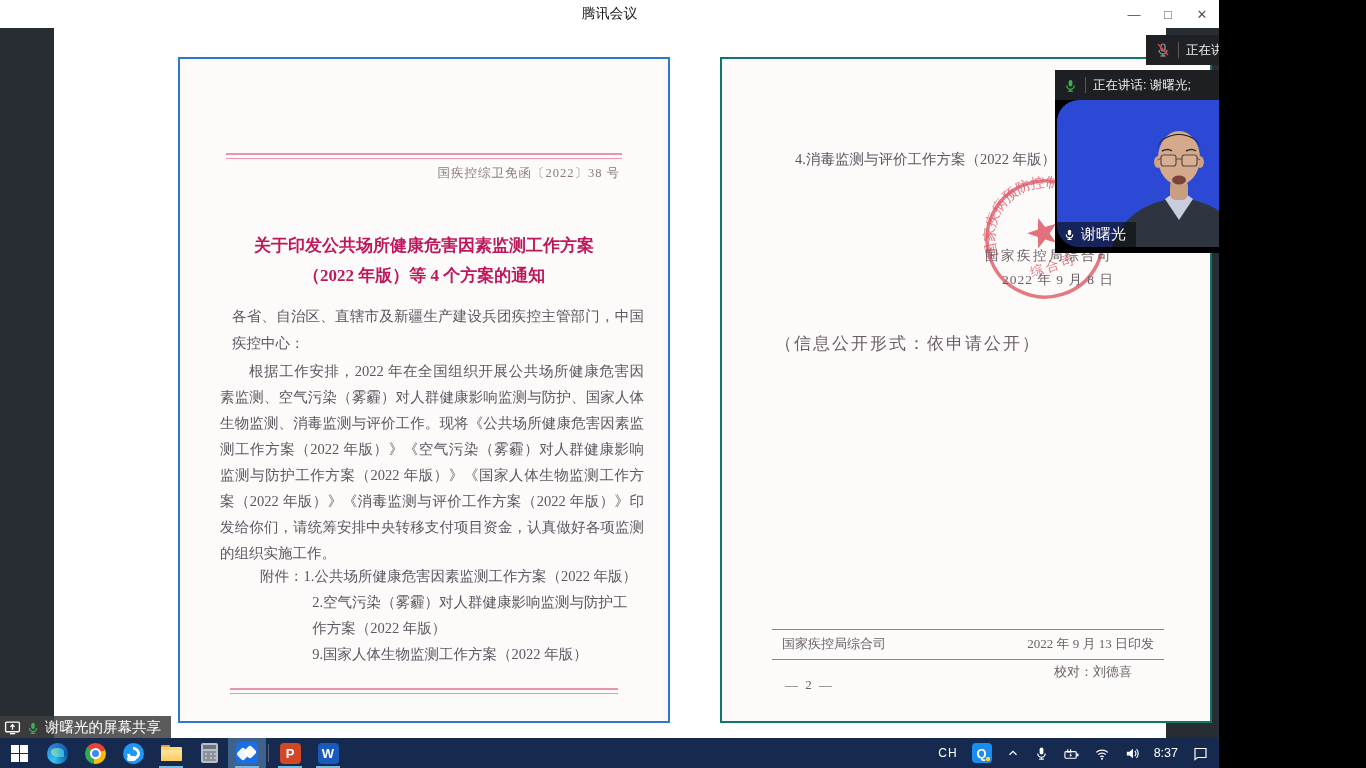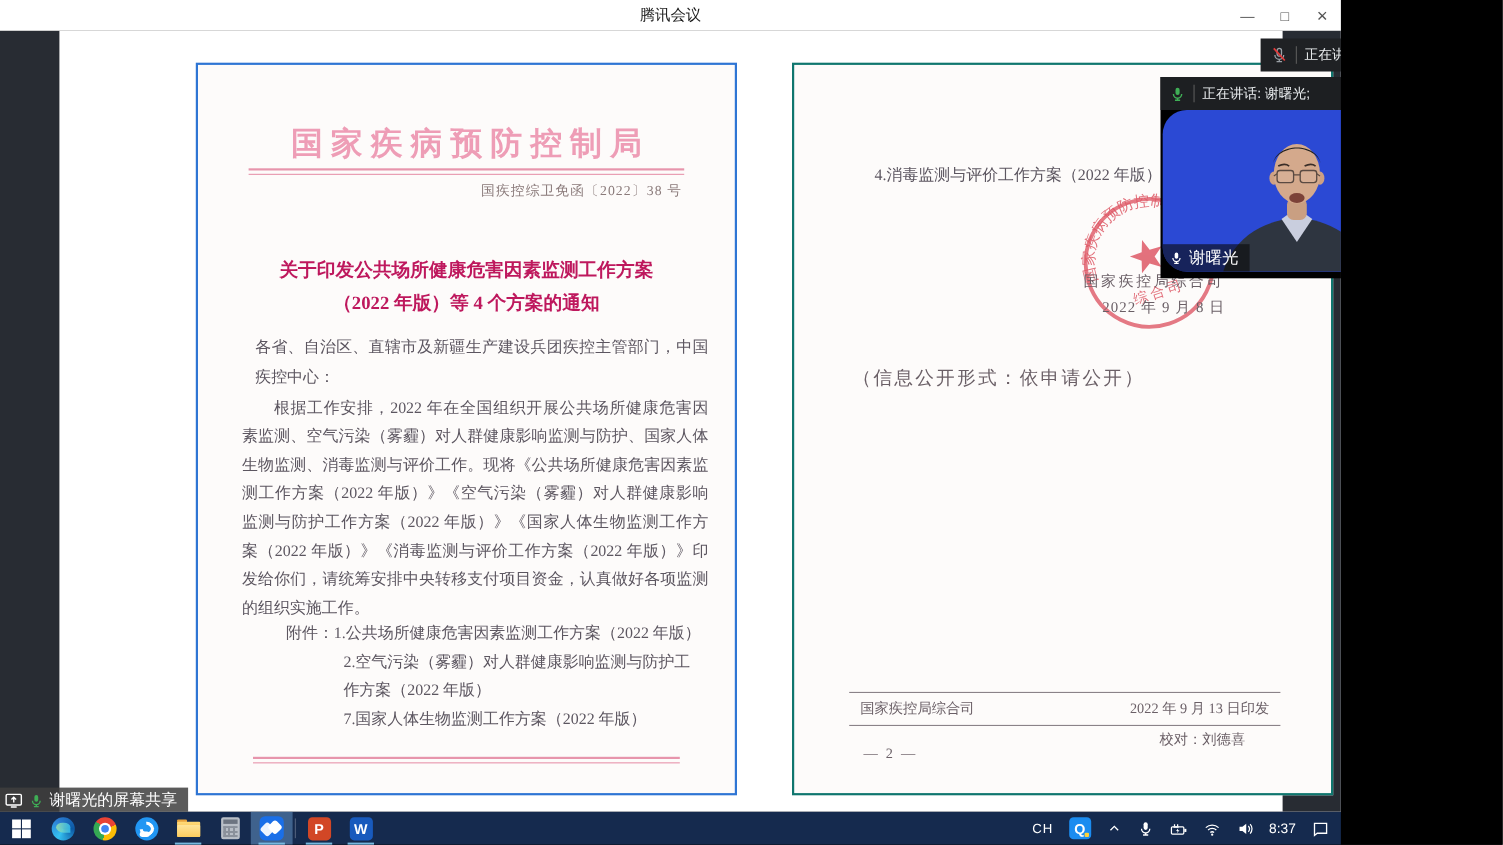--- a/index.html
+++ b/index.html
@@ -144,36 +144,35 @@
       <div class="win-btn">□</div>
       <div class="win-btn">✕</div>
     </div>
   </div>
 
   <div class="main">
     <div class="strip left"></div>
     <div class="strip right"></div>
 
     <div class="page page1">
-      <div class="agency">国 家 疾 病 预 防 控 制 局</div>
       <div class="agency-rule"></div>
       <div class="doc-number">国疾控综卫免函〔2022〕38 号</div>
       <div class="doc-title">
         <div>关于印发公共场所健康危害因素监测工作方案</div>
         <div>（2022 年版）等 4 个方案的通知</div>
       </div>
       <div class="salutation">各省、自治区、直辖市及新疆生产建设兵团疾控主管部门，中国疾控中心：</div>
       <div class="doc-body">根据工作安排，2022 年在全国组织开展公共场所健康危害因素监测、空气污染（雾霾）对人群健康影响监测与防护、国家人体生物监测、消毒监测与评价工作。现将《公共场所健康危害因素监测工作方案（2022 年版）》《空气污染（雾霾）对人群健康影响监测与防护工作方案（2022 年版）》《国家人体生物监测工作方案（2022 年版）》《消毒监测与评价工作方案（2022 年版）》印发给你们，请统筹安排中央转移支付项目资金，认真做好各项监测的组织实施工作。</div>
       <div class="attach-block">
         <div class="attach-first">
           <span>附件：</span>
           <span>1.公共场所健康危害因素监测工作方案（2022 年版）</span>
         </div>
         <div class="attach-item">2.空气污染（雾霾）对人群健康影响监测与防护工作方案（2022 年版）</div>
-        <div class="attach-item">7.国家人体生物监测工作方案（2022 年版）</div>
+        <div class="attach-item">9.国家人体生物监测工作方案（2022 年版）</div>
       </div>
       <div class="page1-endrule"></div>
     </div>
 
     <div class="page page2">
       <div class="attach4">4.消毒监测与评价工作方案（2022 年版）</div>
 
       <svg class="stamp" viewBox="0 0 128 128">
         <circle cx="64" cy="64" r="58" fill="none" stroke="#d83c4c" stroke-width="3.5" opacity="0.8"></circle>
         <path id="stamp-arc" d="M 16 76 A 50 50 0 1 1 112 76" fill="none"></path>

